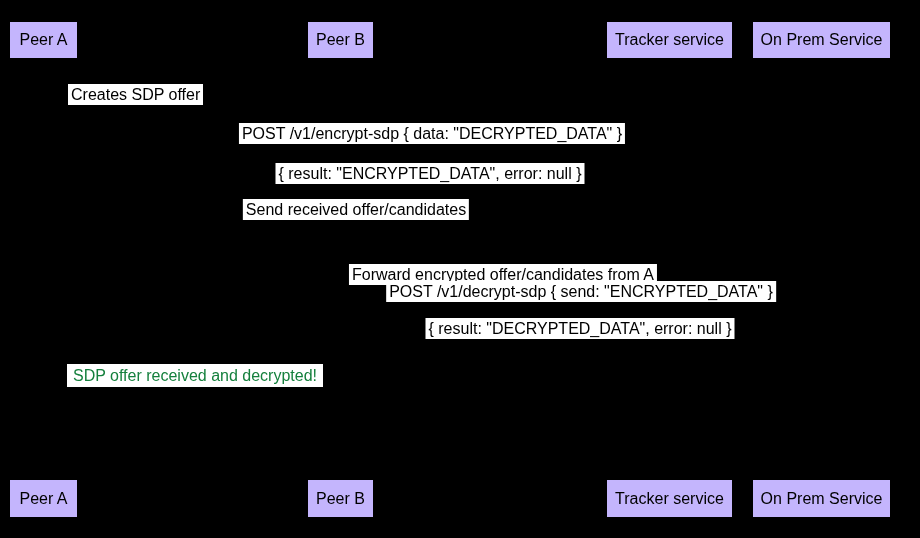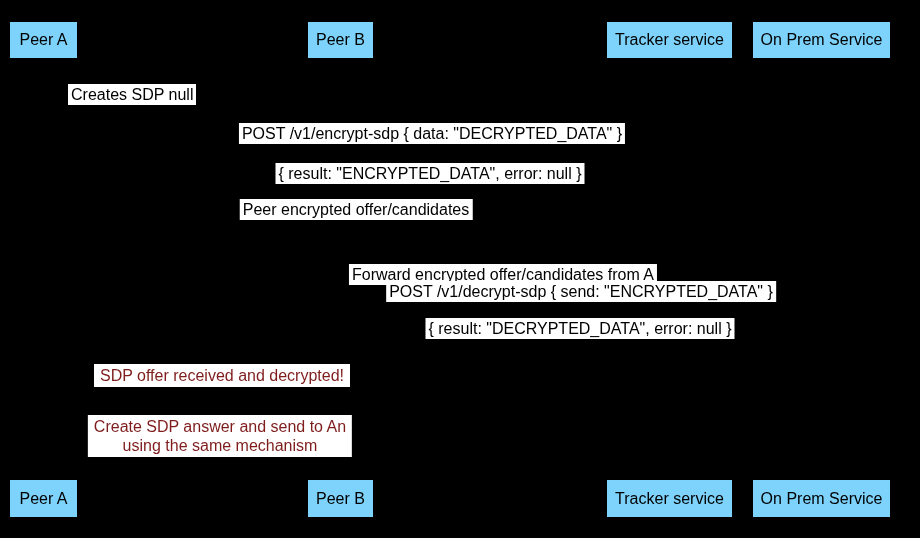--- a/index.html
+++ b/index.html
@@ -10,21 +10,21 @@
   #stage {
     position: relative;
     width: 920px;
     height: 538px;
     background: #000000;
     overflow: hidden;
     font-family: "Liberation Sans", "DejaVu Sans", sans-serif;
   }
   .actor {
     position: absolute;
-    background: #7dd3fc;
+    background: #c4b5fd;
     color: #000000;
     font-size: 16px;
     display: flex;
     align-items: center;
     justify-content: center;
     white-space: nowrap;
   }
   .msg {
     position: absolute;
     background: #ffffff;
@@ -32,28 +32,27 @@
     font-size: 16px;
     line-height: 19px;
     padding: 1px 3px;
     white-space: nowrap;
     transform: translateX(-50%);
   }
   .msg.anchor-left { transform: none; }
   .note {
     position: absolute;
     background: #ffffff;
-    color: #7f1d1d;
+    color: #15803d;
     font-size: 16px;
     line-height: 19px;
     padding: 2px 6px;
     white-space: pre-line;
     text-align: center;
     transform: translateX(-50%);
-    margin-left: 27px;
   }
   
   #actor-t0 { left: 10px;  top: 22px; width: 67px;  height: 36px; }
   #actor-t1 { left: 308px; top: 22px; width: 65px;  height: 36px; }
   #actor-t2 { left: 607px; top: 22px; width: 125px; height: 36px; }
   #actor-t3 { left: 753px; top: 22px; width: 137px; height: 36px; }
   
   #actor-b0 { left: 10px;  top: 480px; width: 67px;  height: 37px; }
   #actor-b1 { left: 308px; top: 480px; width: 65px;  height: 37px; }
   #actor-b2 { left: 607px; top: 480px; width: 125px; height: 37px; }
@@ -73,30 +72,28 @@
 </head>
 <body>
 
 <div id="stage">
 
   <div class="actor" id="actor-t0">Peer A</div>
   <div class="actor" id="actor-t1">Peer B</div>
   <div class="actor" id="actor-t2">Tracker service</div>
   <div class="actor" id="actor-t3">On Prem Service</div>
 
-  <div class="msg anchor-left" id="msg-0">Creates SDP null</div>
+  <div class="msg anchor-left" id="msg-0">Creates SDP offer</div>
   <div class="msg" id="msg-1">POST /v1/encrypt-sdp { data: "DECRYPTED_DATA" }</div>
   <div class="msg" id="msg-2">{ result: "ENCRYPTED_DATA", error: null }</div>
-  <div class="msg" id="msg-3">Peer encrypted offer/candidates</div>
+  <div class="msg" id="msg-3">Send received offer/candidates</div>
   <div class="msg" id="msg-4">Forward encrypted offer/candidates from A</div>
   <div class="msg" id="msg-5">POST /v1/decrypt-sdp { send: "ENCRYPTED_DATA" }</div>
   <div class="msg" id="msg-6">{ result: "DECRYPTED_DATA", error: null }</div>
 
   <div class="note" id="note-0">SDP offer received and decrypted!</div>
-  <div class="note" id="note-1">Create SDP answer and send to An
-using the same mechanism</div>
 
   <div class="actor" id="actor-b0">Peer A</div>
   <div class="actor" id="actor-b1">Peer B</div>
   <div class="actor" id="actor-b2">Tracker service</div>
   <div class="actor" id="actor-b3">On Prem Service</div>
 
 </div>
 
 </body></html>

